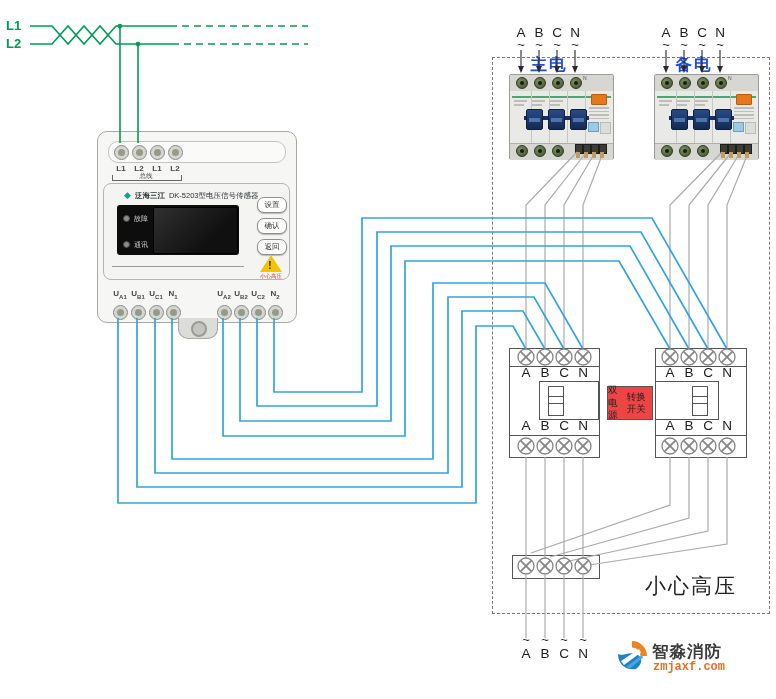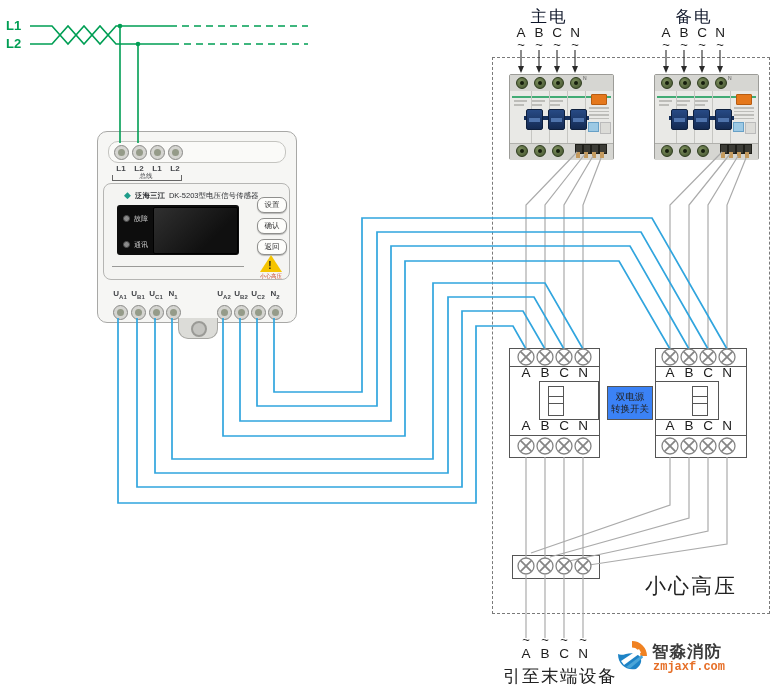--- a/index.html
+++ b/index.html
@@ -3,33 +3,33 @@
 <meta charset="utf-8">
 <style>
   html,body{margin:0;padding:0;background:#fff;}
   #stage{position:relative;width:776px;height:699px;background:#fff;overflow:hidden;
          font-family:"Liberation Sans","DejaVu Sans",sans-serif;}
   .abs{position:absolute;}
   
   .phase{position:absolute;transform:translateX(-50%);font-size:13.5px;color:#1c1c1c;line-height:1;}
   .tildec{position:absolute;transform:translateX(-50%);font-size:13px;color:#1c1c1c;line-height:1;}
   
-  .pwr-title{position:absolute;transform:translateX(-50%);font-size:16.5px;font-weight:normal;color:#0f172a;letter-spacing:2px;}
+  .pwr-title{position:absolute;transform:translateX(-50%);font-size:16.5px;font-weight:bold;color:#1d4ed8;letter-spacing:2px;margin-top:48px;}
   .box-title{position:absolute;font-size:21px;color:#222;letter-spacing:2px;}
   .out-caption{position:absolute;font-size:17.5px;color:#222;letter-spacing:1.5px;}
   
   #dashed-box{position:absolute;left:492px;top:57px;width:276px;height:555px;border:1.6px dashed #7a7a7a;}
   
   .ats-unit{position:absolute;top:348px;width:89px;height:108px;border:1.2px solid #555;}
   .ats-line{position:absolute;background:#555;height:1.2px;}
   .ats-mid{position:absolute;border:1.2px solid #555;}
   .ats-sym{position:absolute;border:1.2px solid #555;background:#fff;}
   .ats-sym-line{position:absolute;left:0;width:100%;height:1px;background:#555;}
-  #ats-label{position:absolute;left:607px;top:386px;width:44px;height:32px;border:1.2px solid #555;background:#3b82f6;
-             display:flex;flex-direction:column;align-items:center;justify-content:center;
+  #ats-label{position:absolute;left:607px;top:386px;width:44px;height:32px;border:1.2px solid #555;background:#ef4444;
+             display:flex;flex-direction:row;align-items:center;justify-content:center;
              font-size:9.5px;color:#222;line-height:1.3;}
   #output-strip{position:absolute;left:512px;top:555px;width:86px;height:22px;border:1.2px solid #555;}
   
   #device{position:absolute;left:97px;top:131px;width:198px;height:190px;background:#f6f6f4;
           border:1.5px solid #a8a8a6;border-radius:10px;}
   #device-slot{position:absolute;left:10px;top:9px;width:176px;height:20px;border:1px solid #c4c4c0;
                border-radius:10px;background:#fafaf8;}
   #device-panel{position:absolute;left:5px;top:51px;width:185px;height:95px;border:1.5px solid #b5b5b3;
                 border-radius:8px;background:#f4f4f2;}
   .dev-term{position:absolute;width:15px;height:15px;border-radius:50%;background:#d5d5d1;
@@ -207,21 +207,20 @@
     </div>
   </div>
 
   <div id="ats-label">
     <span>双电源</span>
     <span>转换开关</span>
   </div>
 
   <div id="output-strip"></div>
 
-  <div class="out-caption" style="left:503px;top:664px;">引至末端设备</div>
 
   <div id="logo">
     <svg width="32" height="32" viewBox="0 0 32 32">
       <circle cx="16" cy="16" r="15.5" fill="#ffffff"></circle>
       <path d="M16,1 A15,15 0 0 1 31,16 L24.5,16 A8.5,8.5 0 0 0 16,7.5 Z" fill="#f08222"></path>
       <path d="M2,14 C7,17 14,10 22,15 C27,18 26,25 20,29 C10,31 2,24 2,14 Z" fill="#1d83c6"></path>
       <path d="M5,21 L23,9 L25,12.5 L8,25 Z" fill="#ffffff"></path>
       <path d="M10,27 L26,15 L27,17.5 L14,28.5 Z" fill="#4aa5d8"></path>
     </svg>
     <div id="logo-name">智淼消防</div>

